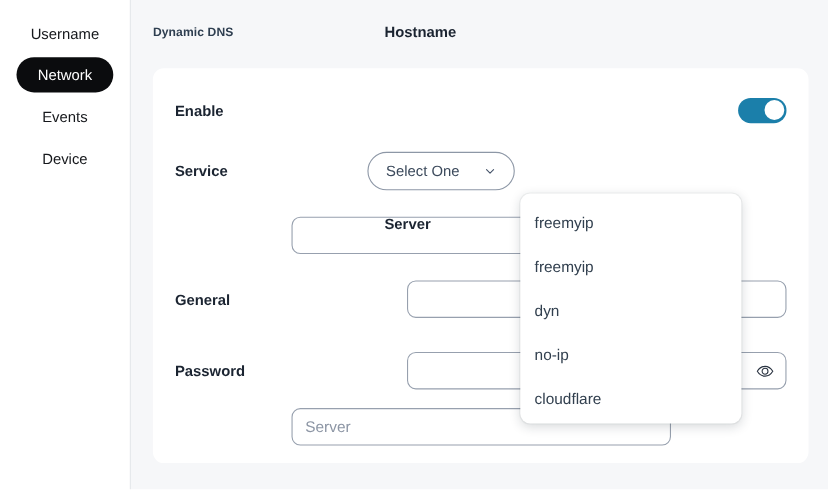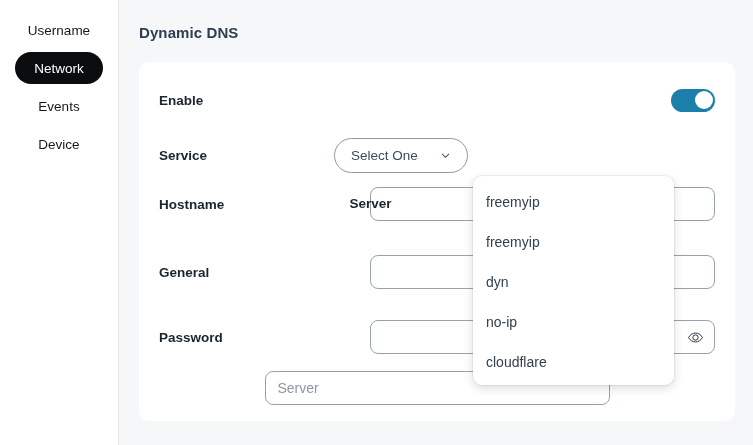--- a/index.html
+++ b/index.html
@@ -56,21 +56,21 @@
   
   .main {
     flex: 1 1 auto;
     background: #f6f7f9;
     padding: 0;
     position: relative;
     box-sizing: border-box;
     overflow: hidden;
   }
   .page-title {
-    font-size: 15px;
+    font-size: 11px;
     font-weight: bold;
     color: #2e3e50;
     padding: 24px 0 0 20px;
     letter-spacing: 0.1px;
   }
   .card {
     position: absolute;
     left: 20px;
     top: 62px;
     right: 18px;
@@ -100,21 +100,21 @@
   .row-control {
     flex: 1 1 auto;
     display: flex;
     align-items: center;
     justify-content: flex-start;
   }
 
   
   #row-enable   { top: 21px; }
   #row-service  { top: 76px; }
-  #row-hostname { top: 125px; }
+  #row-hostname { top: 135px; flex-direction: column; }
   #row-username { top: 193px; }
   #row-password { top: 258px; }
   #row-server   { top: 309px; flex-direction: column; }
 
   
   .toggle {
     margin-left: auto;
     width: 44px;
     height: 23px;
     border-radius: 12px;

